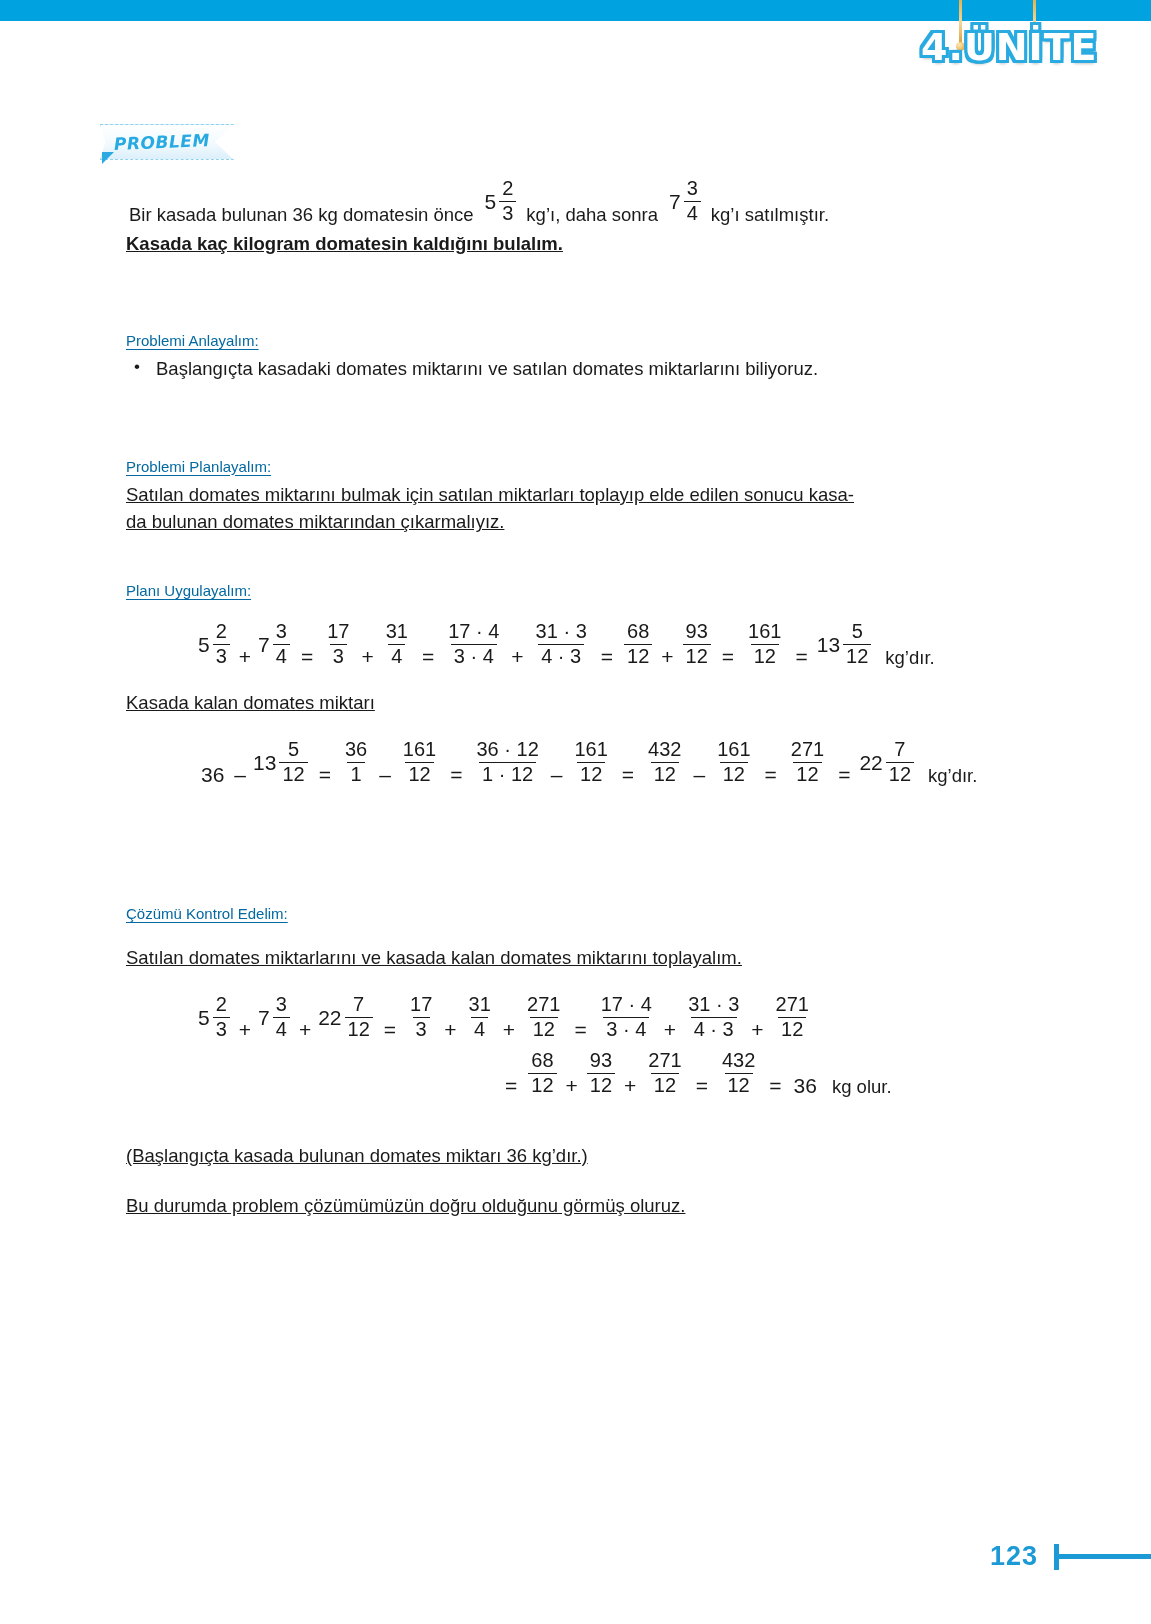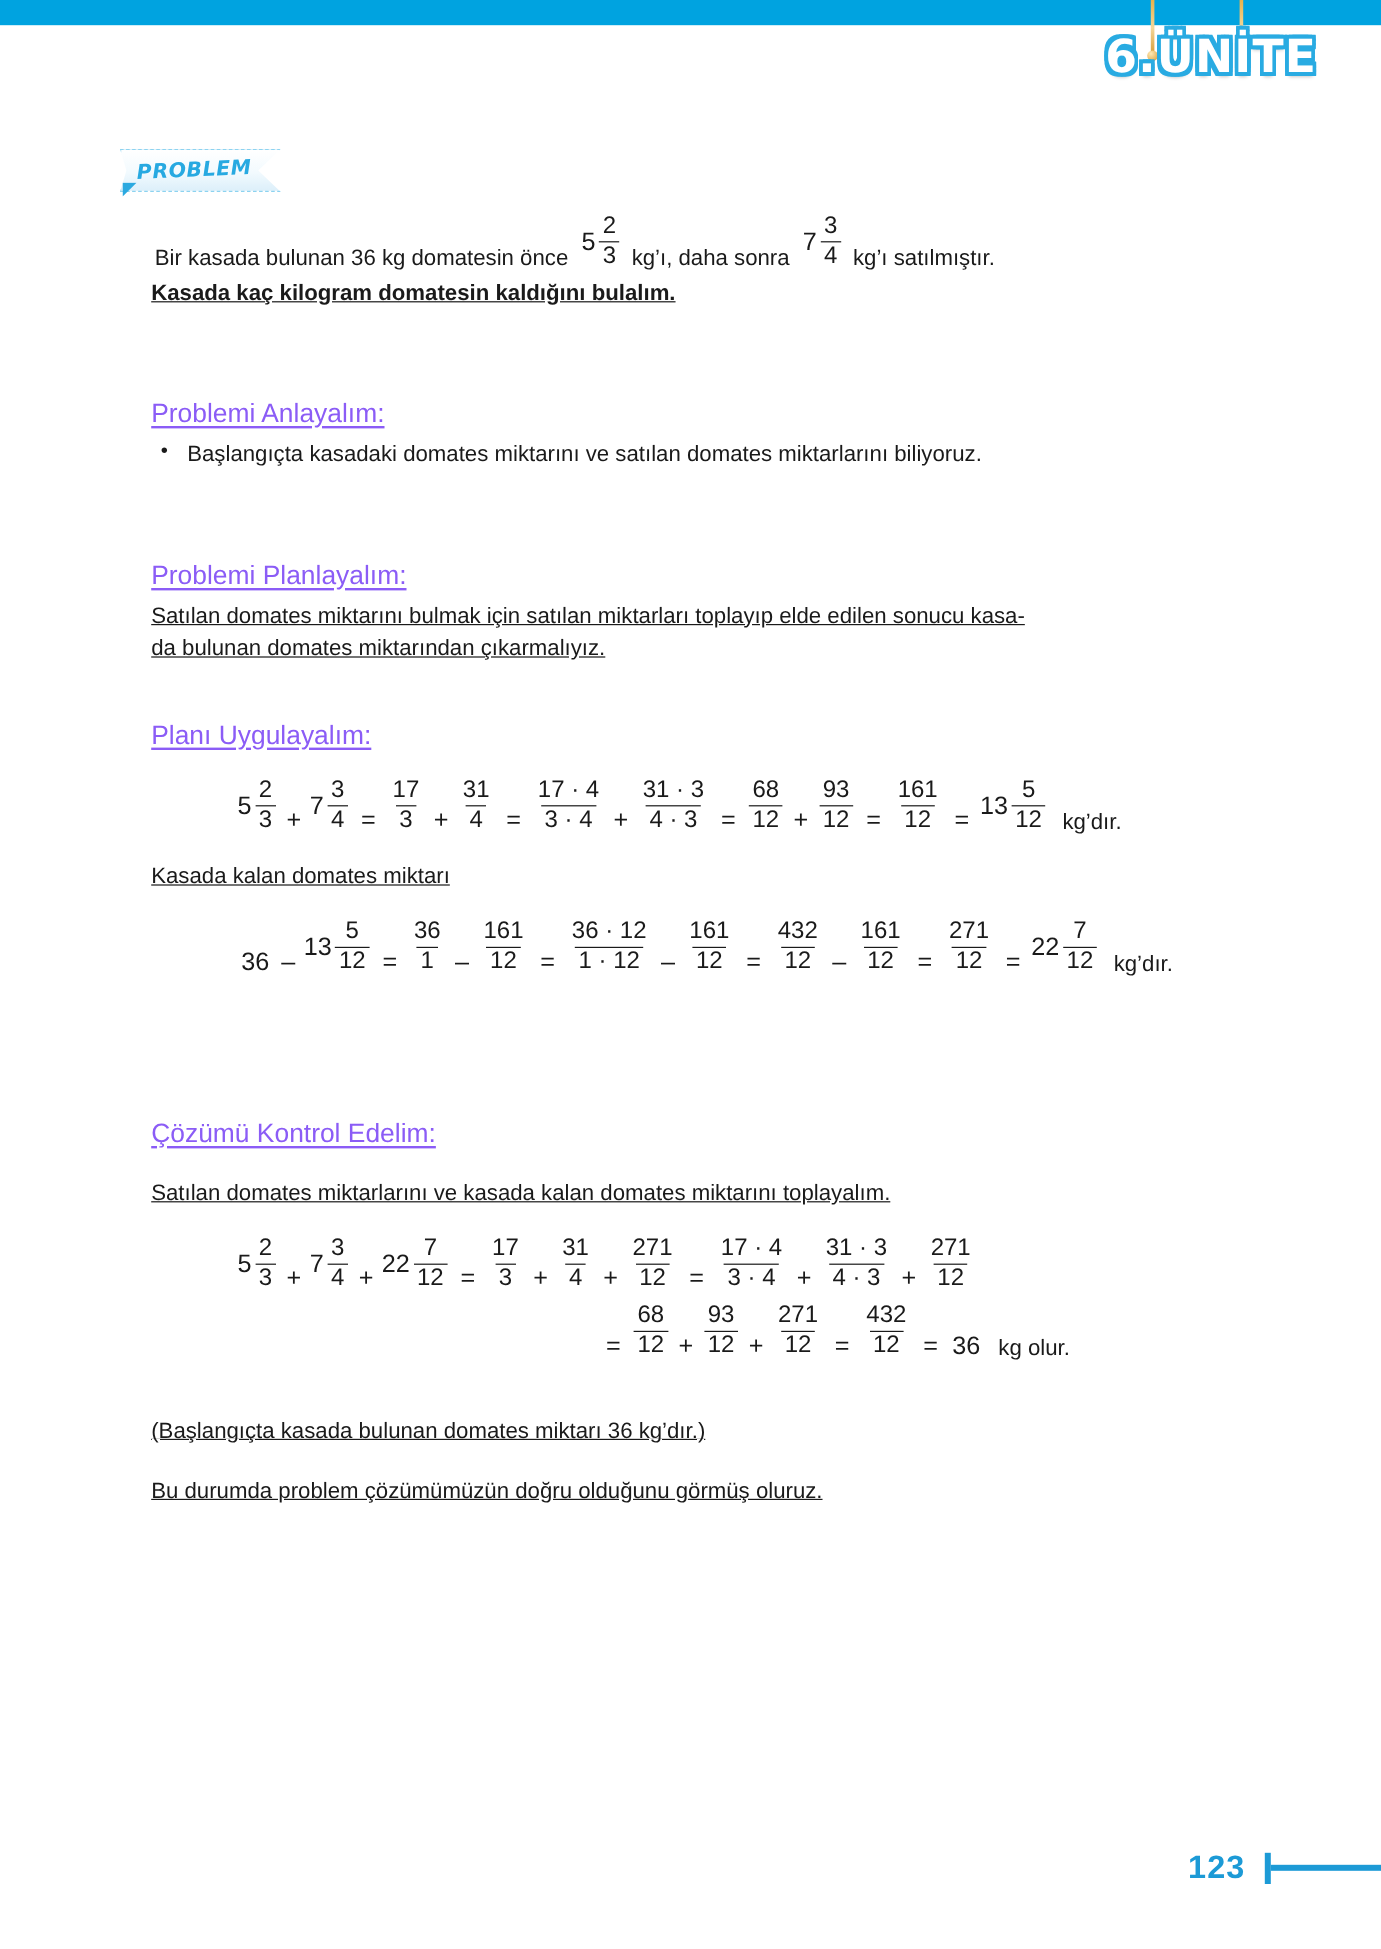--- a/index.html
+++ b/index.html
@@ -129,22 +129,22 @@
   .para {
     font-size: 18.5px;
     line-height: 1.5;
     color: #1a1a1a;
     margin: 0;
     text-decoration: underline;
   }
   .para.bold { font-weight: bold; margin-top: 6px; }
 
   .section-head {
-    font-size: 22px;
-    color: #8b5cf6;
+    font-size: 15px;
+    color: #0369a1;
     text-decoration: underline;
     text-underline-offset: 3px;
     margin: 0;
   }
   .gap-lg { height: 74px; }
   .gap-md { height: 46px; }
   .gap-sm { height: 22px; }
   .gap-xs { height: 10px; }
 
   ul.bullets {
@@ -240,21 +240,21 @@
 
 <div class="page">
 
   <div class="top-bar"></div>
 
   <div class="unit-badge">
     <div class="string s1"></div>
     <div class="string s2"></div>
     <div class="bead b1"></div>
     <div class="bead b2"></div>
-    <div class="sign">6.ÜNİTE</div>
+    <div class="sign">4.ÜNİTE</div>
   </div>
 
   <div class="ribbon">
     <div class="flag"></div>
     <div class="tail"></div>
     <div class="label">PROBLEM</div>
   </div>
 
   <div class="content">
 

